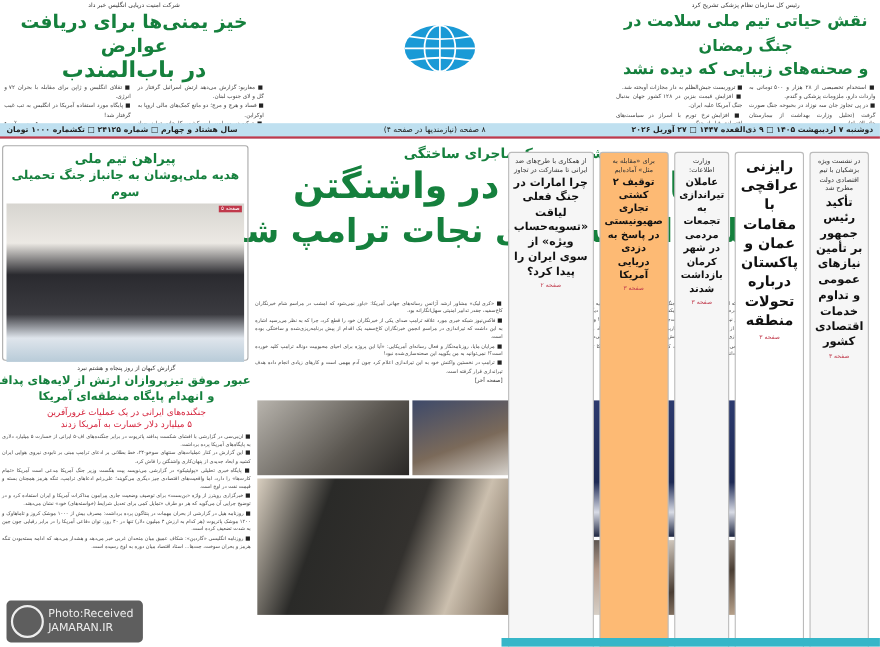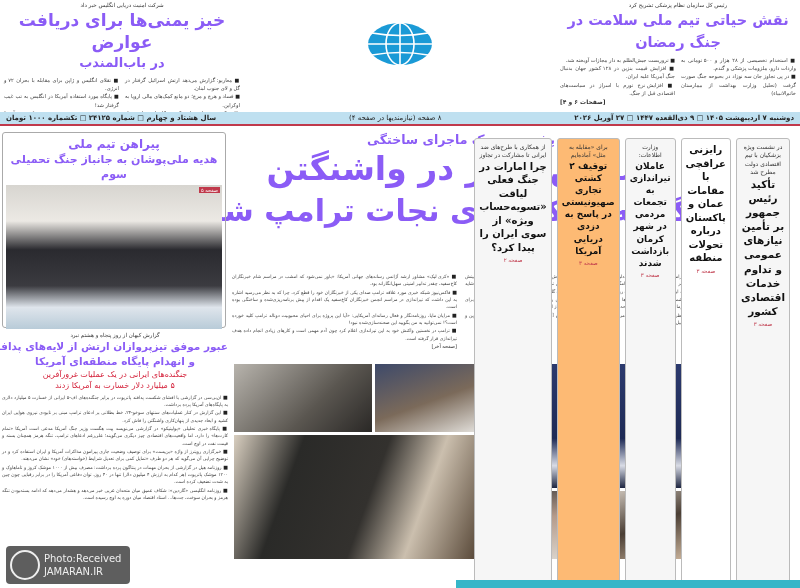--- a/index.html
+++ b/index.html
@@ -1,20 +1,20 @@
 <!DOCTYPE html>
 <html><head>
 <meta charset="utf-8">
 <style>
 *{box-sizing:border-box;margin:0;padding:0}
 html,body{width:800px;height:588px;overflow:hidden;background:#fff}
 body{font-family:"DejaVu Sans",sans-serif;color:#111;direction:rtl;position:relative}
 .abs{position:absolute}
 .kicker{font-size:7px;color:#333;text-align:center;line-height:1.2}
-.hl{font-weight:bold;text-align:center;color:#8b5cf6}
+.hl{font-weight:bold;text-align:center;color:#15803d}
 .bullets{font-size:5.2px;line-height:1.6;color:#444;text-align:justify}
 .bullets span{display:block}
 .bullets span::before{content:"■ ";color:#222;font-size:5px}
 .pg{font-size:6px;color:#333}
 .bar{background:#bfe0f0;height:14px;border-bottom:2px solid #c0394b;font-size:7px;font-weight:bold;color:#222;display:flex;align-items:center;justify-content:space-between;padding:0 6px}
 .photo{background:#555;overflow:hidden}
 .box{border:1px solid #bbb;background:#f6f6f6;border-radius:3px;padding:4px}
 .side-hl{font-weight:bold;font-size:10.5px;line-height:1.35;text-align:center}
 .side-k{font-size:6px;color:#333;text-align:center;line-height:1.4}
 .side-pg{font-size:5.5px;color:#c0394b;text-align:center;margin-top:3px}
@@ -31,38 +31,39 @@
       <ellipse cx="33" cy="22" rx="14" ry="21"></ellipse>
       <path d="M5 11 Q33 16 61 11"></path>
       <path d="M5 33 Q33 28 61 33"></path>
     </g>
   </svg>
 </div>
 
 <div class="abs" style="left:4px;top:2px;width:236px;height:94px">
   <div class="kicker" style="font-size:5.5px">شرکت امنیت دریایی انگلیس خبر داد</div>
   <div class="hl" style="font-size:17px;line-height:22px">خیز یمنی‌ها برای دریافت عوارض</div>
-  <div class="hl" style="font-size:13px;line-height:20px">در باب‌المندب</div>
+  <div class="hl" style="font-size:20px;line-height:20px">در باب‌المندب</div>
   <div style="display:flex;gap:6px;margin-top:3px">
     <div class="bullets" style="flex:1">
       <span>معاریو: گزارش می‌دهد ارتش اسرائیل گرفتار در گل و لای جنوب لبنان.</span>
       <span>فساد و هرج و مرج؛ دو مانع کمک‌های مالی اروپا به اوکراین.</span>
       <span>ترکیه در سراسر این کشور کارخانه تولید پهپاد می‌سازد</span>
     </div>
     <div class="bullets" style="flex:1">
       <span>تقلای انگلیس و ژاپن برای مقابله با بحران ۷۲ و انرژی.</span>
       <span>پایگاه مورد استفاده آمریکا در انگلیس به تب غیب گرفتار شد!</span>
       <div class="pg" style="text-align:left">[صفحه آخر]</div>
     </div>
   </div>
 </div>
 
 <div class="abs" style="left:560px;top:2px;width:236px;height:94px">
   <div class="kicker" style="font-size:5.5px">رئیس کل سازمان نظام پزشکی تشریح کرد</div>
   <div class="hl" style="font-size:14.5px;line-height:22px">نقش حیاتی تیم ملی سلامت در جنگ رمضان</div>
+  <div class="hl" style="font-size:14.5px;line-height:20px">و صحنه‌های زیبایی که دیده نشد</div>
   <div style="display:flex;gap:6px;margin-top:3px">
     <div class="bullets" style="flex:1">
       <span>استخدام تخصیصی از ۲۸ هزار و ۵۰۰ تومانی به واردات دارو، ملزومات پزشکی و گندم.</span>
       <span>در پی تجاوز جان سه نوزاد در بحبوحه جنگ صورت گرفت (تحلیل وزارت بهداشت از بیمارستان خاتم‌الانبیاء)</span>
     </div>
     <div class="bullets" style="flex:1">
       <span>تروریست جیش‌الظلم به دار مجازات آویخته شد.</span>
       <span>افزایش قیمت بنزین در ۱۲۸ کشور جهان بدنبال جنگ آمریکا علیه ایران.</span>
       <span>افزایش نرخ تورم با اسراز در سیاست‌های اقتصادی قبل از جنگ.</span>
       <div class="pg" style="text-align:left;font-weight:bold">[صفحات ۶ و ۴]</div>
@@ -138,21 +139,21 @@
   </div>
 </div>
 
 <div class="abs" style="left:694px;top:138px;width:96px;height:454px;display:flex;flex-direction:row;gap:5px">
   <div class="box">
     <div class="side-k">در نشست ویژه بزشکیان با تیم اقتصادی دولت مطرح شد</div>
     <div class="side-hl">تأکید رئیس جمهور بر تأمین نیازهای عمومی و تداوم خدمات اقتصادی کشور</div>
     <div class="side-pg">صفحه ۳</div>
   </div>
   <div class="box" style="background:#fff">
-    <div class="side-hl" style="font-size:10px">رایزنی عراقچی با مقامات عمان و پاکستان درباره تحولات منطقه</div>
+    <div class="side-hl" style="font-size:13px">رایزنی عراقچی با مقامات عمان و پاکستان درباره تحولات منطقه</div>
     <div class="side-pg">صفحه ۳</div>
   </div>
   <div class="box">
     <div class="side-k">وزارت اطلاعات:</div>
     <div class="side-hl" style="font-size:9px">عاملان تیراندازی به تجمعات مردمی در شهر کرمان بازداشت شدند</div>
     <div class="side-pg">صفحه ۳</div>
   </div>
   <div class="box" style="background:#fdba74">
     <div class="side-k">برای «مقابله به مثل» آماده‌ایم</div>
     <div class="side-hl" style="font-size:9px">توقیف ۲ کشتی تجاری صهیونیستی در پاسخ به دزدی دریایی آمریکا</div>

